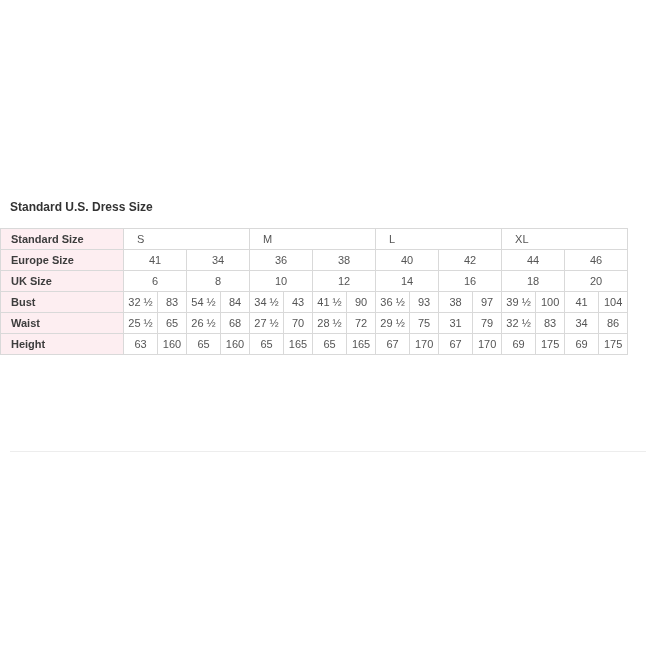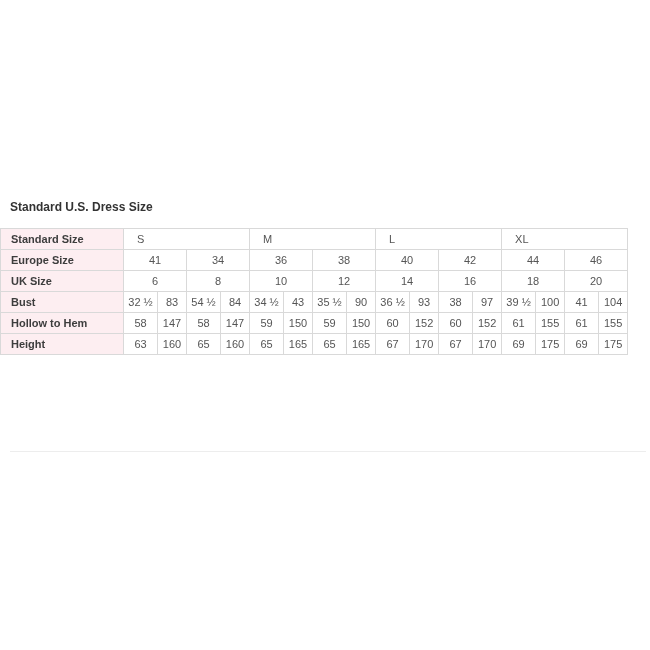--- a/index.html
+++ b/index.html
@@ -107,49 +107,49 @@
         <td colspan="2">20</td>
       </tr>
       <tr>
         <th class="row-label">Bust</th>
         <td>32 ½</td>
         <td>83</td>
         <td>54 ½</td>
         <td>84</td>
         <td>34 ½</td>
         <td>43</td>
-        <td>35 ½</td>
+        <td>41 ½</td>
         <td>90</td>
         <td>36 ½</td>
         <td>93</td>
         <td>38</td>
         <td>97</td>
         <td>39 ½</td>
         <td>100</td>
         <td>41</td>
         <td>104</td>
       </tr>
       <tr>
-        <th class="row-label">Hollow to Hem</th>
-        <td>58</td>
-        <td>147</td>
-        <td>58</td>
-        <td>147</td>
-        <td>59</td>
-        <td>150</td>
-        <td>59</td>
-        <td>150</td>
-        <td>60</td>
-        <td>152</td>
-        <td>60</td>
-        <td>152</td>
-        <td>61</td>
-        <td>155</td>
-        <td>61</td>
-        <td>155</td>
+        <th class="row-label">Waist</th>
+        <td>25 ½</td>
+        <td>65</td>
+        <td>26 ½</td>
+        <td>68</td>
+        <td>27 ½</td>
+        <td>70</td>
+        <td>28 ½</td>
+        <td>72</td>
+        <td>29 ½</td>
+        <td>75</td>
+        <td>31</td>
+        <td>79</td>
+        <td>32 ½</td>
+        <td>83</td>
+        <td>34</td>
+        <td>86</td>
       </tr>
       <tr>
         <th class="row-label">Height</th>
         <td>63</td>
         <td>160</td>
         <td>65</td>
         <td>160</td>
         <td>65</td>
         <td>165</td>
         <td>65</td>

